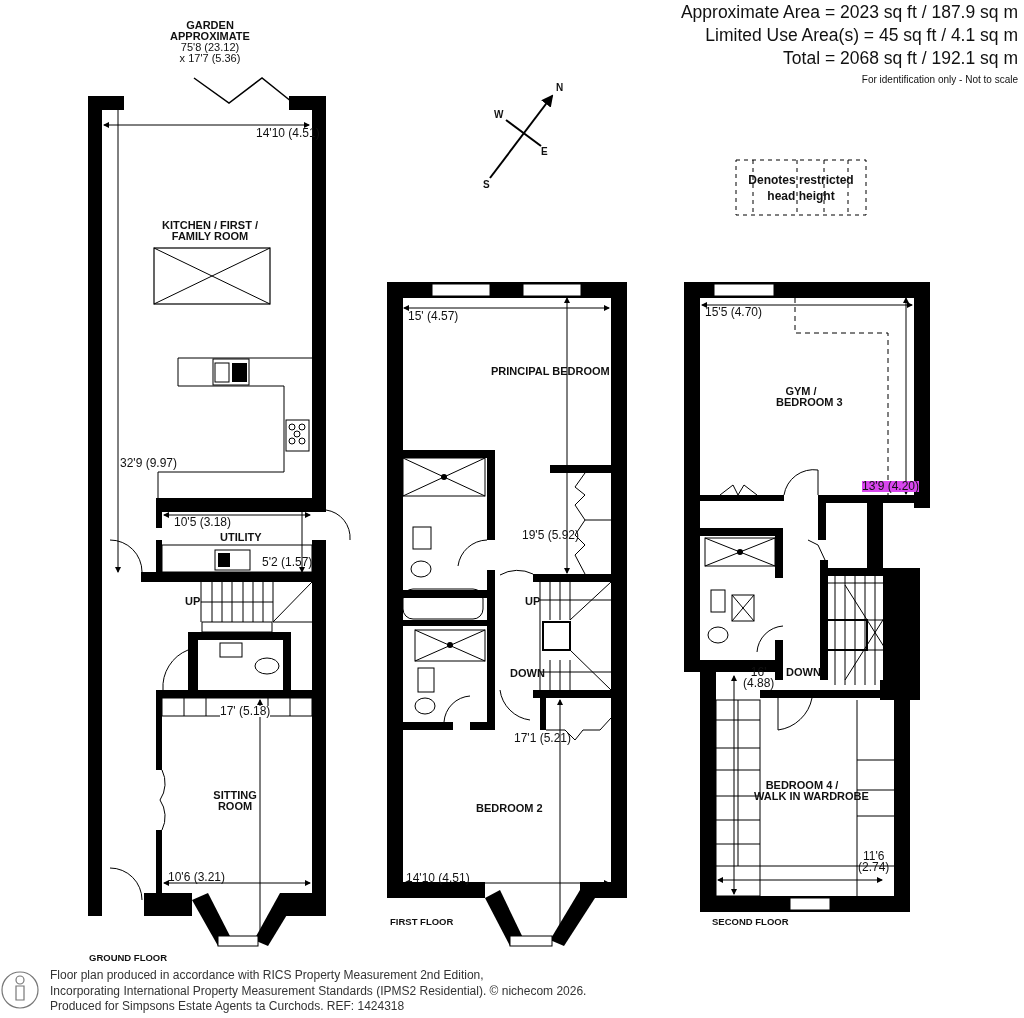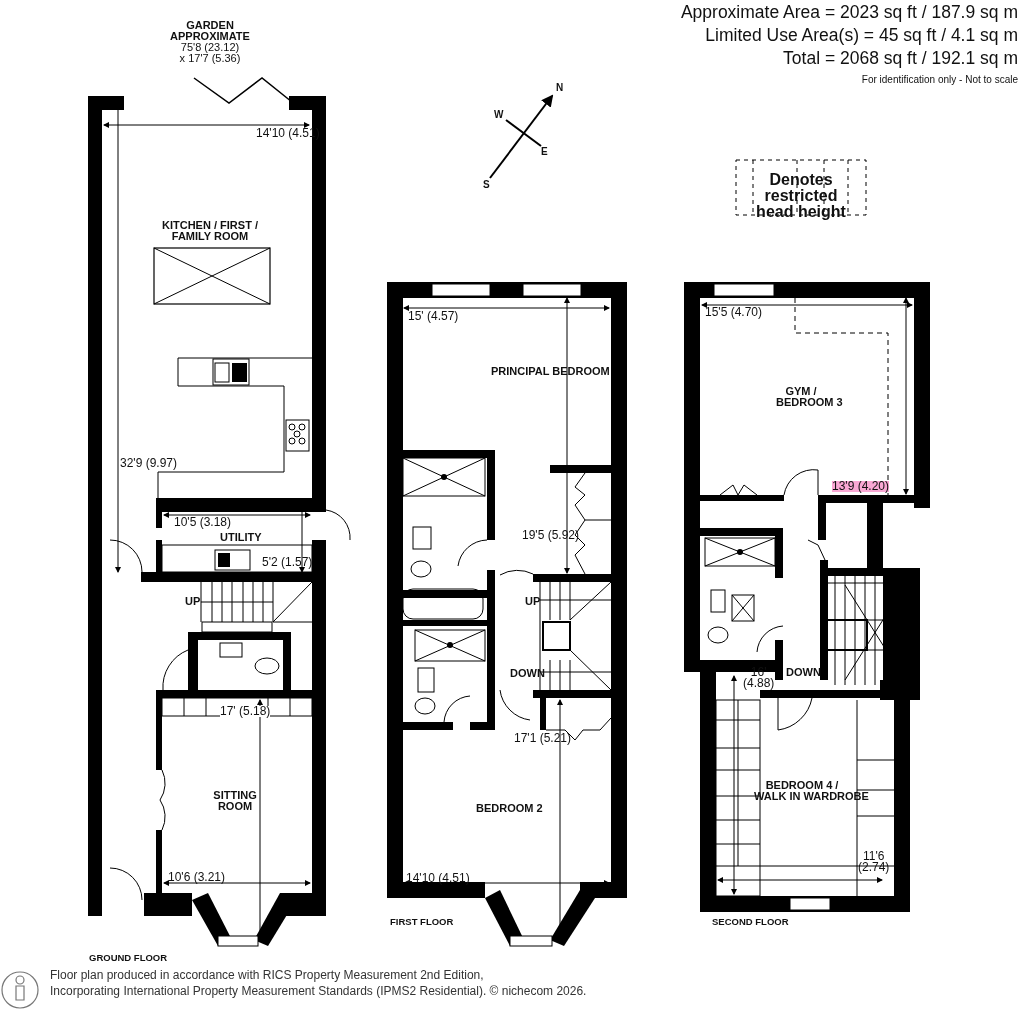--- a/index.html
+++ b/index.html
@@ -4,21 +4,21 @@
 <style>
   html, body { margin: 0; padding: 0; background: #ffffff; }
   body { width: 1024px; height: 1018px; position: relative; overflow: hidden;
          font-family: "Liberation Sans", sans-serif; color: #111; }
   .area-line { position: absolute; right: 6px; font-size: 17.5px; color: #111; white-space: nowrap; }
   .note { position: absolute; right: 6px; font-size: 10px; white-space: nowrap; }
   .lbl { position: absolute; font-size: 11px; font-weight: bold; text-align: center; line-height: 11px; white-space: nowrap; }
   .dim { position: absolute; font-size: 12px; white-space: nowrap; line-height: 11px; }
   .floor-lbl { position: absolute; font-size: 9.5px; font-weight: bold; white-space: nowrap; }
   .compass-lbl { position: absolute; font-size: 10px; font-weight: bold; }
-  .legend-text { position: absolute; font-size: 16px; font-weight: bold; text-align: center; line-height: 16px; }
+  .legend-text { position: absolute; font-size: 12px; font-weight: bold; text-align: center; line-height: 16px; }
   .footer-text { position: absolute; left: 50px; top: 968px; font-size: 12px; line-height: 15.5px; color: #333; }
   .footer-text div { white-space: nowrap; }
   svg.plan { position: absolute; left: 0; top: 0; }
 </style>
 </head>
 <body>
 
 <svg class="plan" width="1024" height="1018" viewBox="0 0 1024 1018">
   <defs>
     <marker id="arr" markerWidth="6" markerHeight="6" refX="5" refY="3" orient="auto">
@@ -342,32 +342,33 @@
 <div class="dim" style="left:514px;top:733px;">17'1 (5.21)</div>
 <div class="lbl" style="left:476px;top:803px;">BEDROOM 2</div>
 <div class="dim" style="left:406px;top:873px;">14'10 (4.51)</div>
 <div class="floor-lbl" style="left:390px;top:916px;">FIRST FLOOR</div>
 
 <div class="dim" style="left:705px;top:307px;">15'5 (4.70)</div>
 <div class="lbl" style="left:776px;top:386px;width:50px;">
   <div>GYM /</div>
   <div>BEDROOM 3</div>
 </div>
-<div class="dim" style="left:832px;top:481px;background:#f9a8d4;">13'9 (4.20)</div>
+<div class="dim" style="left:862px;top:481px;background:#d946ef;">13'9 (4.20)</div>
 <div class="lbl" style="left:786px;top:667px;">DOWN</div>
 <div class="dim" style="left:743px;top:667px;text-align:center;">
   <div>16'</div>
   <div>(4.88)</div>
 </div>
 <div class="lbl" style="left:754px;top:780px;width:96px;">
   <div>BEDROOM 4 /</div>
   <div>WALK IN WARDROBE</div>
 </div>
 <div class="dim" style="left:858px;top:851px;text-align:center;">
   <div>11'6</div>
   <div>(2.74)</div>
 </div>
 <div class="floor-lbl" style="left:712px;top:916px;">SECOND FLOOR</div>
 
 <div class="footer-text">
   <div>Floor plan produced in accordance with RICS Property Measurement 2nd Edition,</div>
   <div>Incorporating International Property Measurement Standards (IPMS2 Residential).   © nichecom 2026.</div>
+  <div>Produced for Simpsons Estate Agents ta Curchods.   REF: 1424318</div>
 </div>
 
 </body></html>

